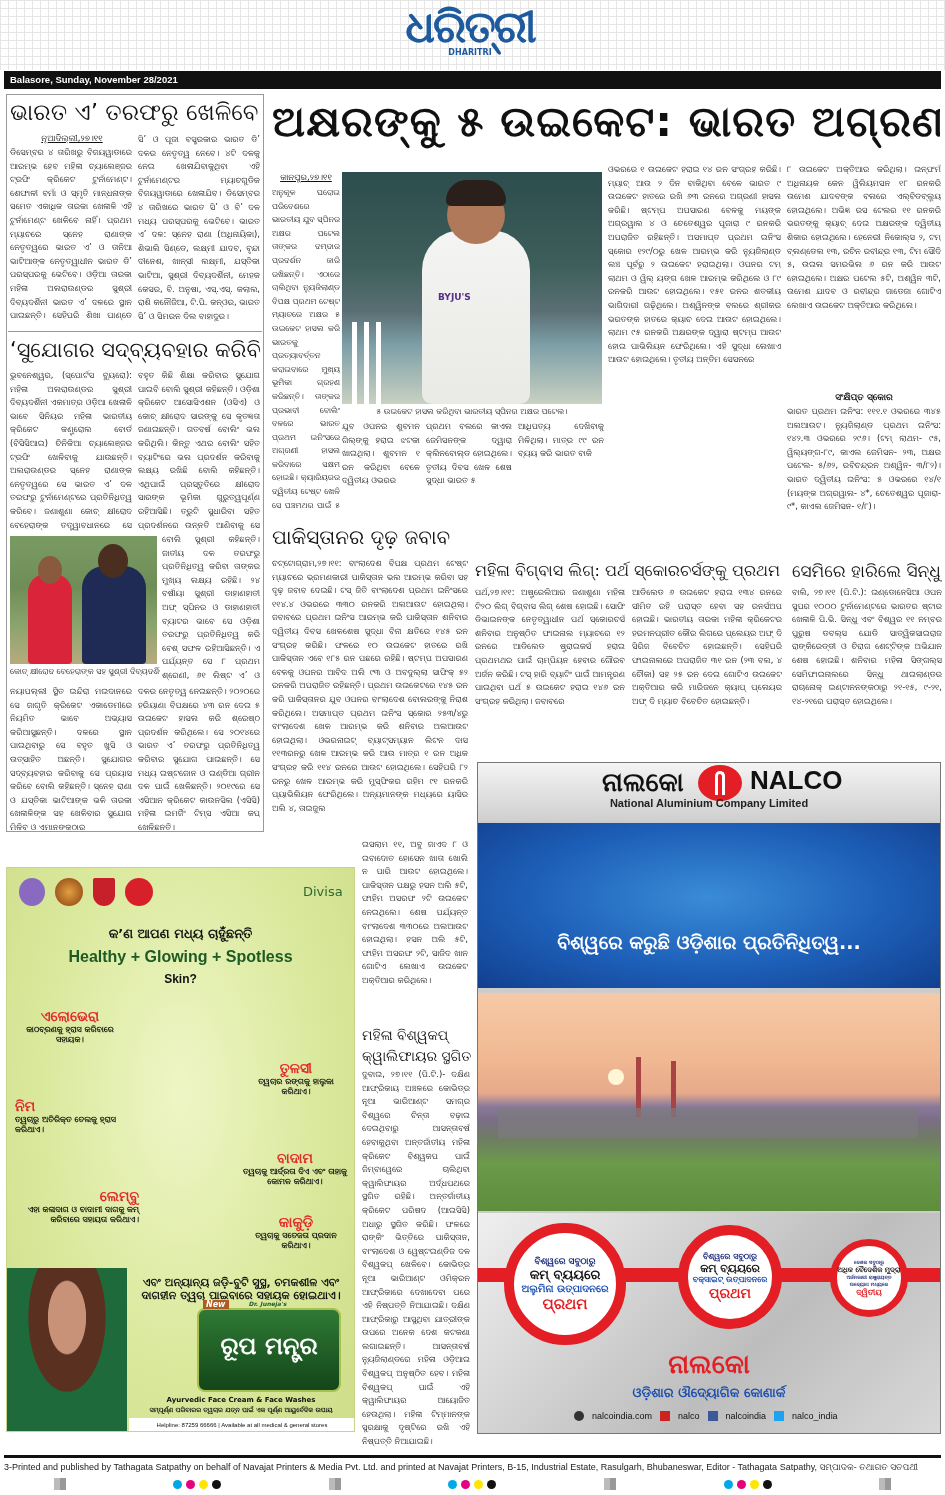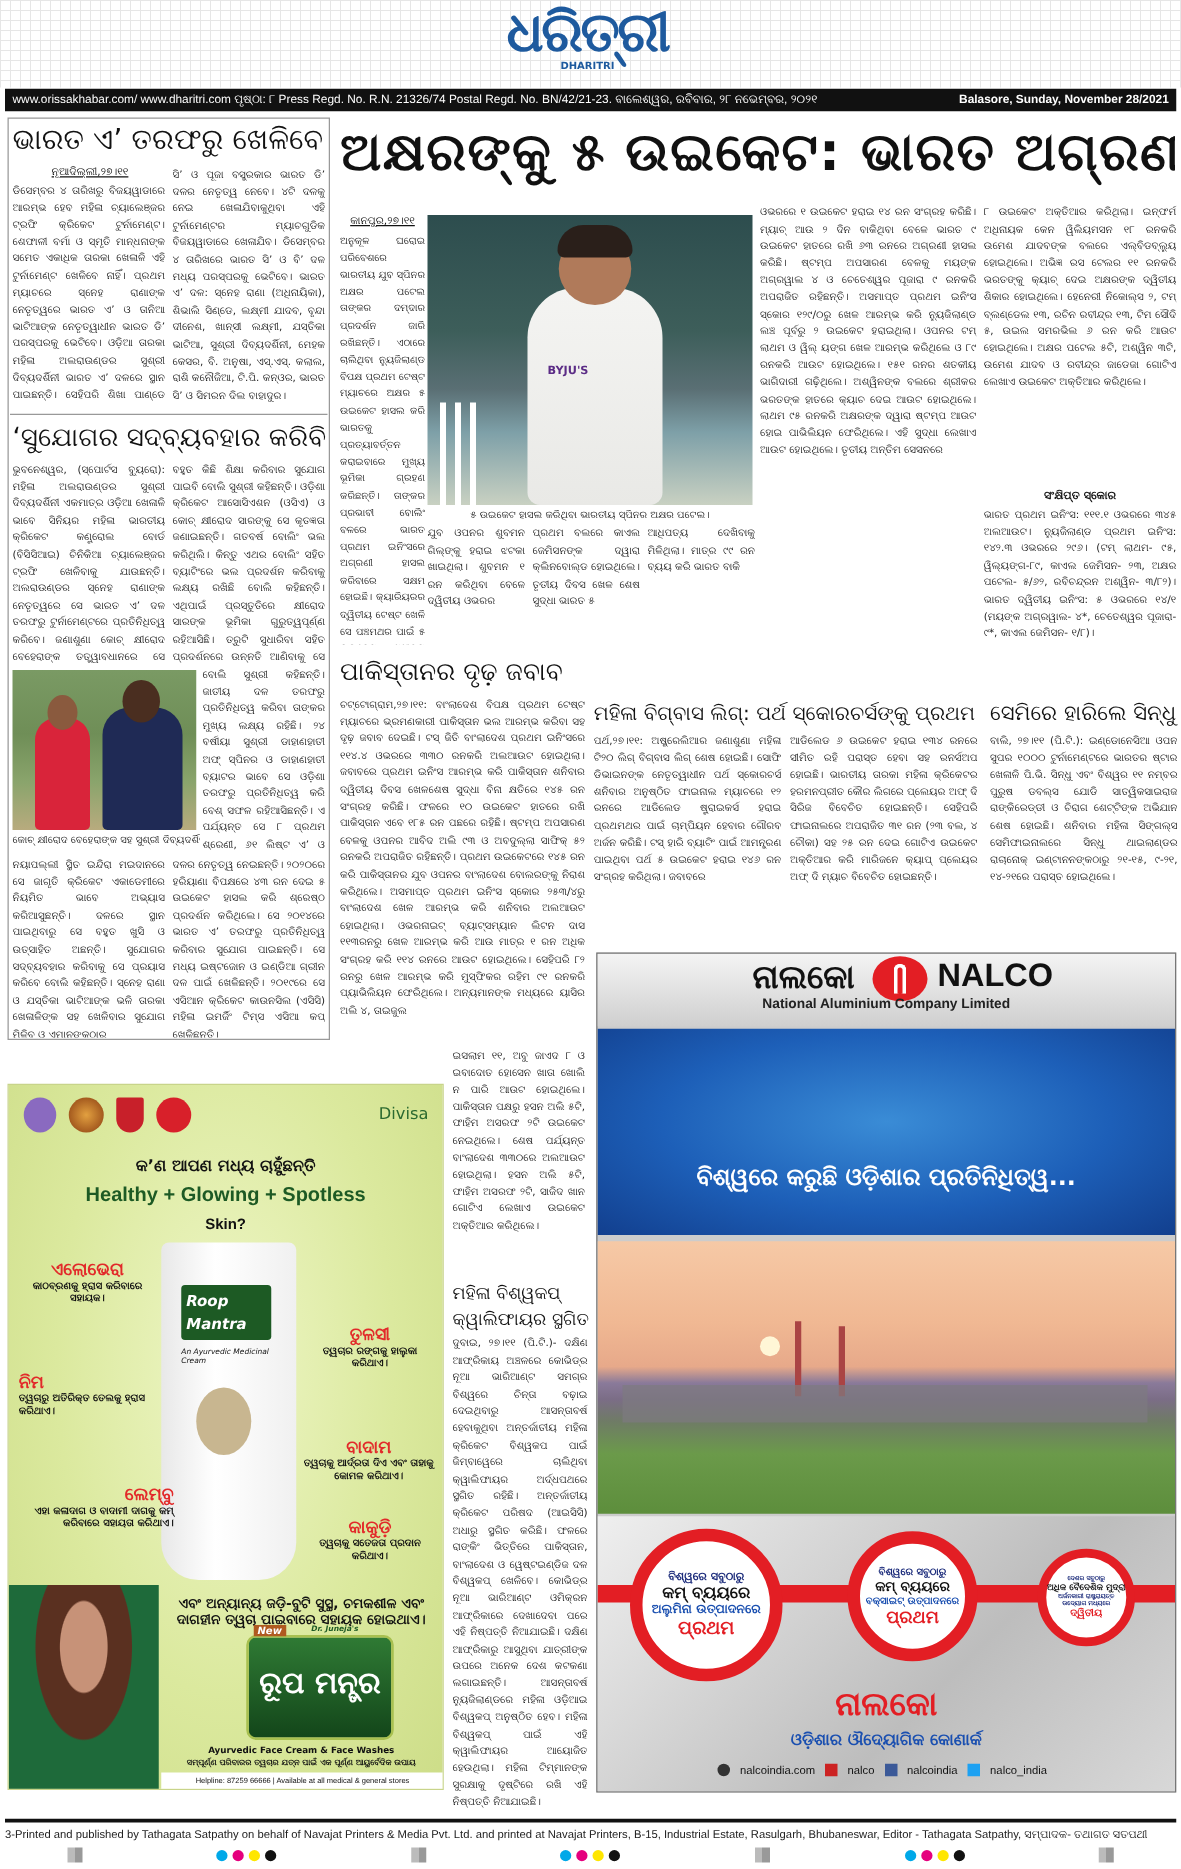--- a/index.html
+++ b/index.html
@@ -50,21 +50,20 @@
 </style>
 </head>
 <body>
 
 <div class="abs masthead"></div>
 <div class="abs logo">
   <div class="logo-main">ଧରିତ୍ରୀ</div>
   <div class="logo-sub">DHARITRI</div>
 </div>
 <div class="abs infobar">
-  <span>www.orissakhabar.com/ www.dharitri.com  ପୃଷ୍ଠା: ୮  Press Regd. No. R.N. 21326/74 Postal Regd. No. BN/42/21-23.  ବାଲେଶ୍ୱର, ରବିବାର, ୨୮ ନଭେମ୍ବର, ୨୦୨୧</span>
   <span class="right">Balasore, Sunday, November 28/2021</span>
 </div>
 
 <div class="abs box" style="left:6px;top:94px;width:258px;height:738px"></div>
 <div class="abs hl" style="left:10px;top:96px;width:252px;font-size:23px;line-height:32px">ଭାରତ ଏ’ ତରଫରୁ ଖେଳିବେ ସୁଶ୍ରୀ</div>
 <div class="abs dateline" style="left:12px;top:133px;width:120px">ନୂଆଦିଲ୍ଲୀ,୨୭।୧୧</div>
 <div class="abs col" style="left:10px;top:146px;width:122px;height:180px">ଡିସେମ୍ବର ୪ ତାରିଖରୁ ବିଜୟୱାଡାରେ ଆରମ୍ଭ ହେବ ମହିଳା ଚ୍ୟାଲେଞ୍ଜର ଟ୍ରଫି କ୍ରିକେଟ ଟୁର୍ନାମେଣ୍ଟ। ଶେଫାଳୀ ବର୍ମା ଓ ସ୍ମୃତି ମାନ୍ଧନାଙ୍କ ସମେତ ଏକାଧିକ ତାରକା ଖେଳାଳି ଏହି ଟୁର୍ନାମେଣ୍ଟ ଖେଳିବେ ନାହିଁ। ପ୍ରଥମ ମ୍ୟାଚରେ ସ୍ନେହ ରାଣାଙ୍କ ନେତୃତ୍ୱରେ ଭାରତ ଏ’ ଓ ତାନିଆ ଭାଟିଆଙ୍କ ନେତୃତ୍ୱାଧୀନ ଭାରତ ଡି’ ପରସ୍ପରକୁ ଭେଟିବେ। ଓଡ଼ିଆ ତାରକା ମହିଳା ଅଲରାଉଣ୍ଡର ସୁଶ୍ରୀ ଦିବ୍ୟଦର୍ଶିନୀ ଭାରତ ଏ’ ଦଳରେ ସ୍ଥାନ ପାଇଛନ୍ତି। ସେହିପରି ଶିଖା ପାଣ୍ଡେ ଭାରତ</div>
 <div class="abs col" style="left:138px;top:133px;width:122px;height:193px">ସି’ ଓ ପୂଜା ବସ୍ତ୍ରକାର ଭାରତ ଡି’ ଦଳର ନେତୃତ୍ୱ ନେବେ। ୪ଟି ଦଳକୁ ନେଇ ଖେଳାଯିବାକୁଥିବା ଏହି ଟୁର୍ନାମେଣ୍ଟର ମ୍ୟାଚଗୁଡିକ ବିଜୟୱାଡାରେ ଖେଳାଯିବ। ଡିସେମ୍ବର ୪ ତାରିଖରେ ଭାରତ ସି’ ଓ ବି’ ଦଳ ମଧ୍ୟ ପରସ୍ପରକୁ ଭେଟିବେ। ଭାରତ ଏ’ ଦଳ: ସ୍ନେହ ରାଣା (ଅଧିନାୟିକା), ଶିଭାଲି ସିଣ୍ଡେ, ଲକ୍ଷ୍ମୀ ଯାଦବ, ବୃନ୍ଦା ଦୀନେଶ, ଖାନ୍ସୀ ଲକ୍ଷ୍ମୀ, ଯସ୍ତିକା ଭାଟିଆ, ସୁଶ୍ରୀ ଦିବ୍ୟଦର୍ଶିନୀ, ମେହକ କେସର, ବି. ଅନୁଷା, ଏସ୍.ଏସ୍. କଲାଲ, ରାଶି କନୌଜିଆ, ଟି.ପି. କନ୍ଓର, ଭାରତ ସି’ ଓ ସିମରନ ଦିଲ ବାହାଦୁର।</div>
 <div class="abs rule" style="left:8px;top:331px;width:254px;height:1px;background:#999"></div>
 
@@ -121,25 +120,20 @@
   <div class="abs" style="left:12px;top:10px;display:flex;gap:10px">
     <div style="width:26px;height:28px;border-radius:50%;background:#8a6ac0"></div>
     <div style="width:28px;height:28px;border-radius:50%;background:radial-gradient(#e2a040,#8a3c10)"></div>
     <div style="width:22px;height:28px;background:#c8202a;border-radius:2px 2px 12px 12px"></div>
     <div style="width:28px;height:28px;border-radius:50%;background:#d8202a"></div>
   </div>
   <div class="abs" style="left:296px;top:16px;font-size:13px;color:#2c6a30;font-weight:normal">Divisa</div>
   <div class="abs" style="left:0;top:58px;width:100%;text-align:center;font-size:13px;font-weight:bold">କ’ଣ ଆପଣ ମଧ୍ୟ ଚାହୁଁଛନ୍ତି</div>
   <div class="abs" style="left:0;top:80px;width:100%;text-align:center;font-size:16px;font-weight:bold;color:#1d5a24;font-family:'Liberation Sans',sans-serif">Healthy + Glowing + Spotless</div>
   <div class="abs" style="left:0;top:104px;width:100%;text-align:center;font-size:12px;font-weight:bold;font-family:'Liberation Sans',sans-serif">Skin?</div>
-  <div class="abs" style="left:122px;top:126px;width:108px;height:270px;background:linear-gradient(90deg,#e8e8e8,#fff 40%,#f0f0f0);border-radius:6px 6px 30px 30px">
-    <div class="abs" style="left:16px;top:34px;width:72px;height:44px;background:#1d5a24;color:#fff;font-size:12px;font-weight:bold;font-style:italic;line-height:18px;padding:4px;border-radius:3px">Roop Mantra</div>
-    <div class="abs" style="left:16px;top:84px;width:78px;font-size:6px;font-style:italic">An Ayurvedic Medicinal Cream</div>
-    <div class="abs" style="left:28px;top:116px;width:44px;height:54px;border-radius:50%;background:#c8b690"></div>
-  </div>
   <div class="abs" style="left:8px;top:140px;width:110px;text-align:center">
     <div style="color:#e22a2a;font-size:14px;font-weight:bold">ଏଲୋଭେରା</div>
     <div style="font-size:8px;font-weight:bold">କାଠବ୍ରଣକୁ ହ୍ରାସ କରିବାରେ ସହାୟକ।</div>
   </div>
   <div class="abs" style="left:236px;top:192px;width:106px;text-align:center">
     <div style="color:#e22a2a;font-size:14px;font-weight:bold">ତୁଳସୀ</div>
     <div style="font-size:8px;font-weight:bold">ତ୍ୱଚାର ରଙ୍ଗକୁ ହାଲୁକା କରିଥାଏ।</div>
   </div>
   <div class="abs" style="left:8px;top:230px;width:110px;text-align:left">
     <div style="color:#e22a2a;font-size:14px;font-weight:bold">ନିମ</div>
@@ -152,21 +146,21 @@
   <div class="abs" style="left:4px;top:320px;width:128px;text-align:right">
     <div style="color:#e22a2a;font-size:14px;font-weight:bold">ଲେମ୍ବୁ</div>
     <div style="font-size:8px;font-weight:bold">ଏହା କଳାଦାଗ ଓ ବାଦାମୀ ଦାଗକୁ କମ୍ କରିବାରେ ସହାୟତା କରିଥାଏ।</div>
   </div>
   <div class="abs" style="left:236px;top:346px;width:106px;text-align:center">
     <div style="color:#e22a2a;font-size:14px;font-weight:bold">କାକୁଡ଼ି</div>
     <div style="font-size:8px;font-weight:bold">ତ୍ୱଚାକୁ ସତେଜତା ପ୍ରଦାନ କରିଥାଏ।</div>
   </div>
   <div class="abs" style="left:0;top:400px;width:120px;height:165px;background:radial-gradient(ellipse at 50% 30%,#c79278 0 22%,#5a3020 23% 45%,#1e6a3a 46%)"></div>
   <div class="abs" style="left:122px;top:408px;width:224px;text-align:center;font-size:11px;font-weight:bold;line-height:13px">ଏବଂ ଅନ୍ୟାନ୍ୟ ଜଡ଼ି-ବୁଟି ସୁସ୍ଥ, ଚମକଶୀଳ ଏବଂ ଦାଗହୀନ ତ୍ୱଚା ପାଇବାରେ ସହାୟକ ହୋଇଥାଏ।</div>
-  <div class="abs" style="left:190px;top:440px;width:118px;height:84px;background:linear-gradient(180deg,#2f7a34,#13461a);border-radius:8px;border:2px solid #a8c050">
+  <div class="abs" style="left:190px;top:440px;width:144px;height:84px;background:linear-gradient(180deg,#2f7a34,#13461a);border-radius:8px;border:2px solid #a8c050">
     <div class="abs" style="left:4px;top:-10px;font-size:8px;color:#fff;background:#b05a20;padding:0 3px;font-style:italic;font-weight:bold">New</div>
     <div class="abs" style="left:50px;top:-10px;font-size:6px;color:#1d5a24;font-style:italic;font-weight:bold">Dr. Juneja's</div>
     <div class="abs" style="left:0;top:22px;width:100%;text-align:center;color:#fff;font-size:24px;font-weight:bold">ରୂପ ମନ୍ତ୍ର</div>
   </div>
   <div class="abs" style="left:122px;top:528px;width:224px;text-align:center;font-size:7px;font-weight:bold">Ayurvedic Face Cream &amp; Face Washes</div>
   <div class="abs" style="left:122px;top:538px;width:224px;text-align:center;font-size:6.5px;font-weight:bold">ସମ୍ପୂର୍ଣ୍ଣ ପରିବାରର ତ୍ୱଚାର ଯତ୍ନ ପାଇଁ ଏକ ପୂର୍ଣ୍ଣ ଆୟୁର୍ବେଦିକ ଉପାୟ</div>
   <div class="abs" style="left:122px;top:550px;width:226px;height:14px;background:#fff;text-align:center;font-size:6px;line-height:14px;font-family:'Liberation Sans',sans-serif">Helpline: 87259 66666 | Available at all medical &amp; general stores</div>
 </div>
 
 <div class="abs nalco">

